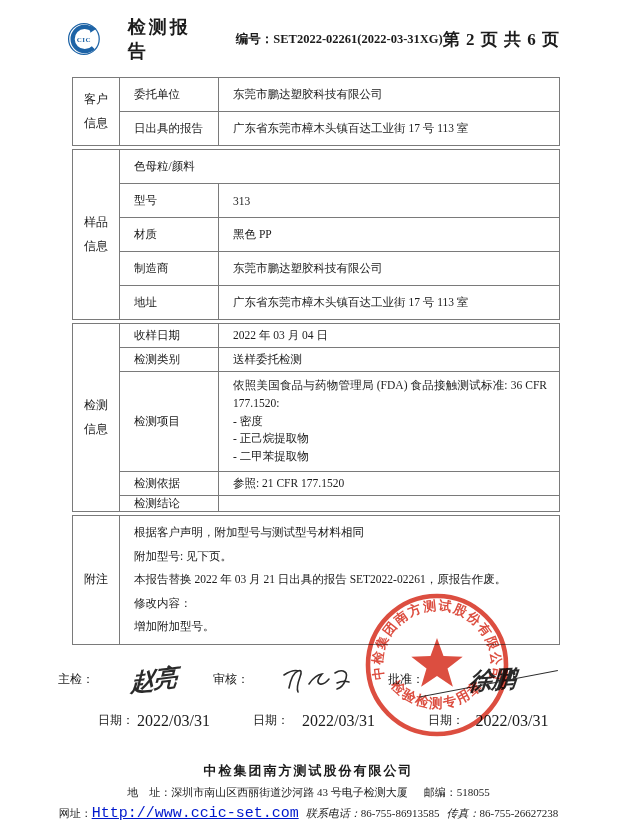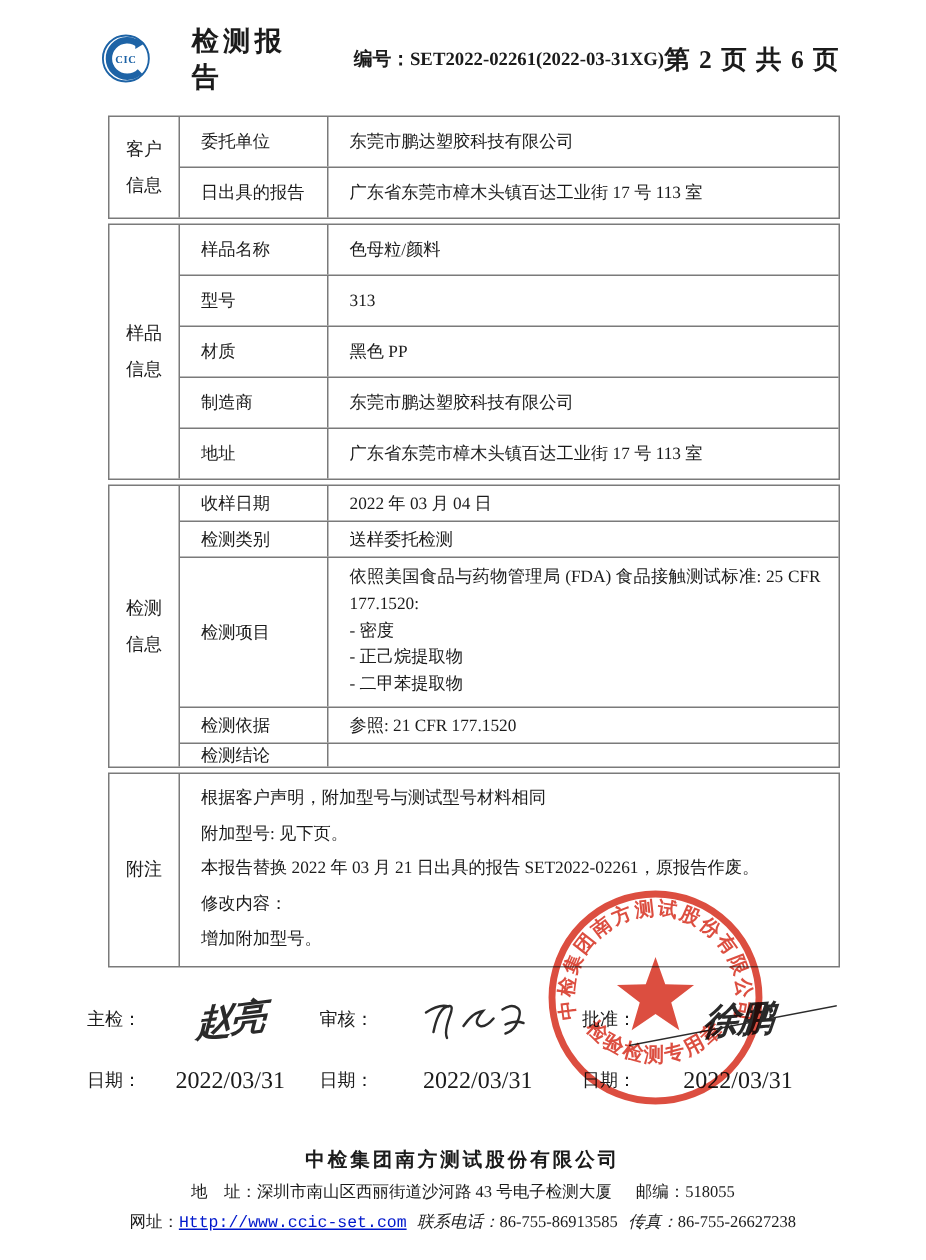--- a/index.html
+++ b/index.html
@@ -34,32 +34,32 @@
   
   .signs { display:grid; grid-template-columns:155px 175px 1fr; margin:14px 57px 0 58px; }
   .scol { display:flex; flex-direction:column; }
   .srow { height:42px; display:flex; align-items:center; }
   .slabel { font-size:12px; white-space:nowrap; }
   .sname { flex:1; text-align:center; font-size:24px; font-weight:bold; font-style:italic;
            transform:rotate(-7deg) skewX(-8deg); color:#2a2a2a; letter-spacing:-1px; }
   .sname.approver { position:relative; transform:rotate(-4deg) skewX(-10deg); }
   .sname.approver::after { content:""; position:absolute; left:-4px; right:2px; top:58%;
            border-top:1.6px solid #2b2b2b; transform:rotate(-7deg); }
-  .drow { height:24px; display:flex; align-items:center; margin-top:8px; }
+  .drow { height:24px; display:flex; align-items:center; margin-top:8px;margin-left:40px; }
   .dval { flex:1; text-align:center; font-size:16px; }
   .scribble { flex:1; display:flex; justify-content:center; }
   
   .stamp { position:absolute; left:362px; top:590px; width:150px; height:150px;
            mix-blend-mode:multiply; opacity:.9; pointer-events:none; }
   
   .footer { position:absolute; left:0; right:0; bottom:14px; text-align:center; }
   .f-company { font-weight:bold; font-size:13px; letter-spacing:2px; }
   .f-line { font-size:11px; margin-top:5px; }
   .f-line .sp { display:inline-block; width:16px; }
-  .f-link { color:#0018cc; text-decoration:underline; font-family:"Liberation Mono","DejaVu Sans Mono",monospace; font-size:11px; cursor:pointer; }
+  .f-link { color:#0018cc; text-decoration:underline; font-family:"Liberation Mono","DejaVu Sans Mono",monospace; font-size:15px; cursor:pointer; }
   .mleft { margin-left:7px;font-style:italic; }
 </style>
 </head>
 <body>
 
 <div class="page">
 
   <div class="hdr">
     <svg width="66" height="44" viewBox="0 0 66 44">
       <circle cx="33" cy="22" r="19.5" fill="none" stroke="#1d63a6" stroke-width="1.6"></circle>
@@ -91,21 +91,20 @@
       </div>
     </div>
 
     <div class="sec">
       <div class="group">
         <span>样品</span>
         <span>信息</span>
       </div>
       <div class="rows">
         <div class="row h33">
-          <div class="lbl">样品名称</div>
           <div class="val">色母粒/颜料</div>
         </div>
         <div class="row h33">
           <div class="lbl">型号</div>
           <div class="val">313</div>
         </div>
         <div class="row h33">
           <div class="lbl">材质</div>
           <div class="val">黑色 PP</div>
         </div>
@@ -130,21 +129,21 @@
           <div class="lbl">收样日期</div>
           <div class="val">2022 年 03 月 04 日</div>
         </div>
         <div class="row h23">
           <div class="lbl">检测类别</div>
           <div class="val">送样委托检测</div>
         </div>
         <div class="row">
           <div class="lbl">检测项目</div>
           <div class="val block">
-            <div class="ln">依照美国食品与药物管理局 (FDA) 食品接触测试标准: 25 CFR 177.1520:</div>
+            <div class="ln">依照美国食品与药物管理局 (FDA) 食品接触测试标准: 36 CFR 177.1520:</div>
             <div class="ln">- 密度</div>
             <div class="ln">- 正己烷提取物</div>
             <div class="ln">- 二甲苯提取物</div>
           </div>
         </div>
         <div class="row h23">
           <div class="lbl">检测依据</div>
           <div class="val">参照: 21 CFR 177.1520</div>
         </div>
         <div class="row">

